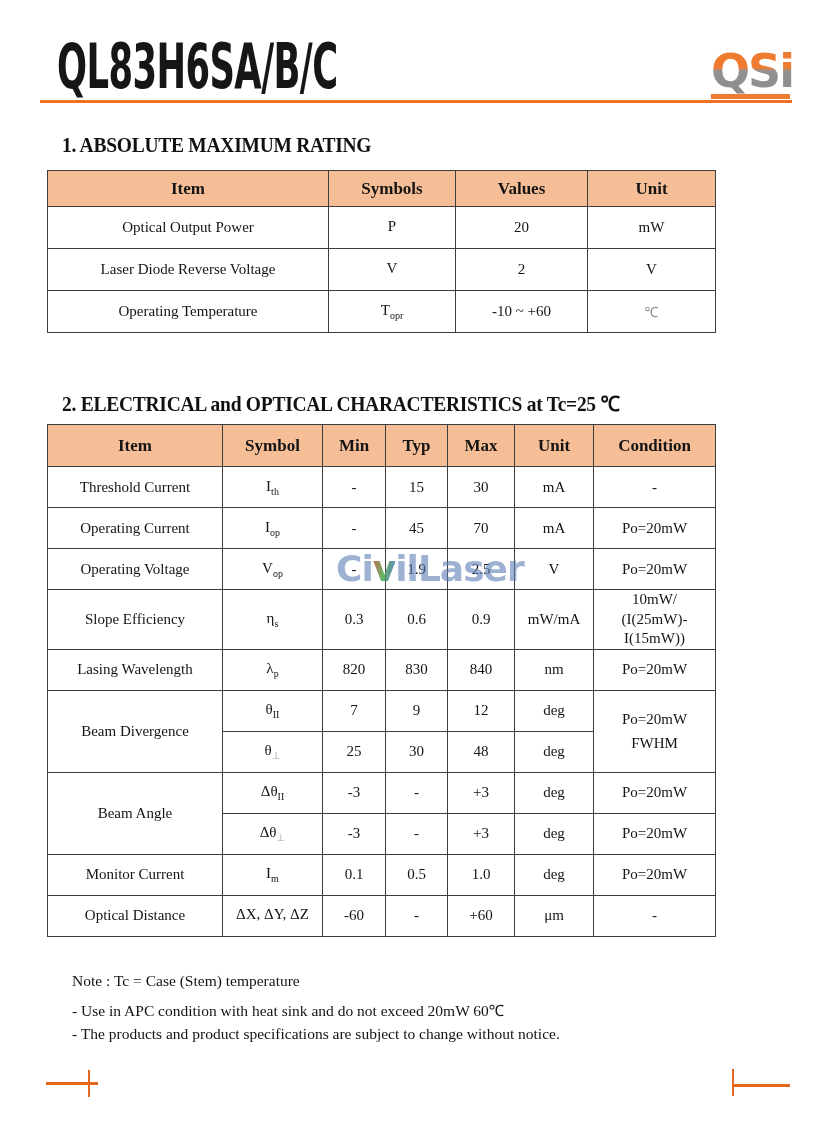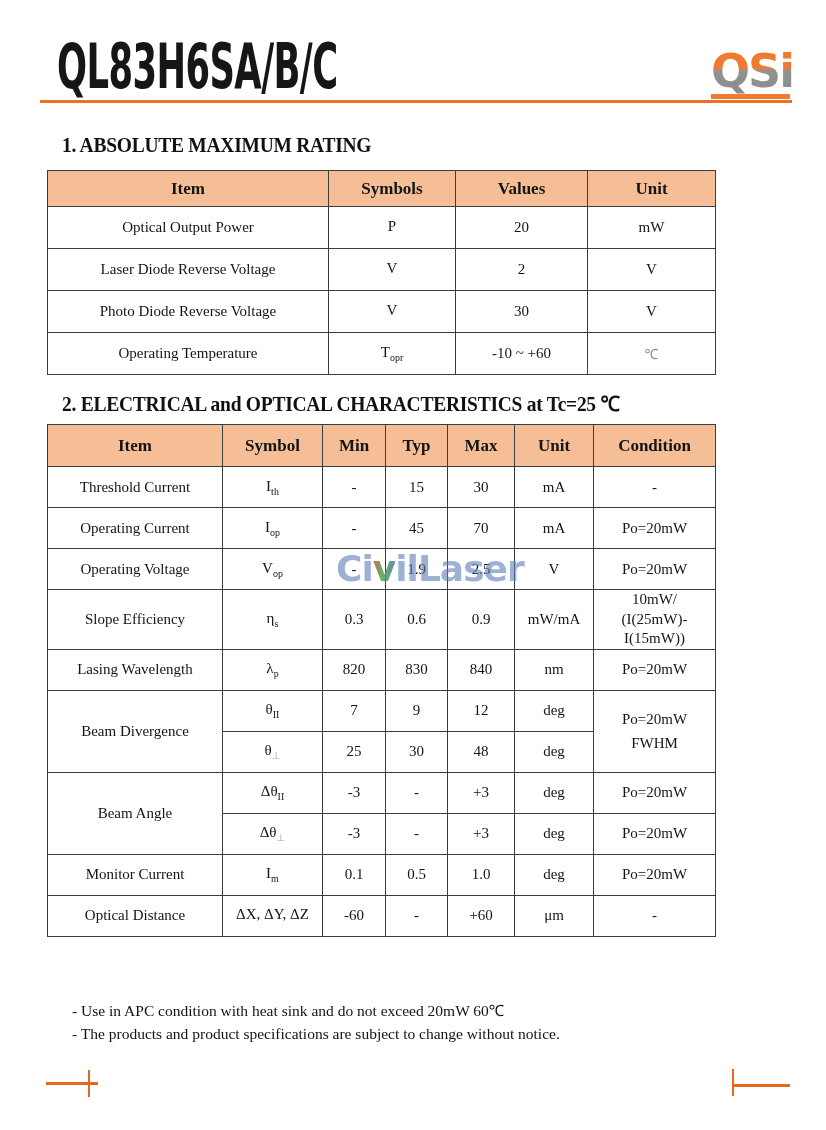--- a/index.html
+++ b/index.html
@@ -129,26 +129,20 @@
         <td>20</td>
         <td>mW</td>
       </tr>
       <tr>
         <td>Laser Diode Reverse Voltage</td>
         <td><span>V</span><sub class="sym-sub"></sub></td>
         <td>2</td>
         <td>V</td>
       </tr>
       <tr>
-        <td>Photo Diode Reverse Voltage</td>
-        <td><span>V</span><sub class="sym-sub"></sub></td>
-        <td>30</td>
-        <td>V</td>
-      </tr>
-      <tr>
         <td>Operating Temperature</td>
         <td><span>T</span><sub class="sym-sub">opr</sub></td>
         <td>-10 ~ +60</td>
         <td><span class="unit-c">℃</span></td>
       </tr>
     </tbody>
   </table>
 
   <div class="sec-heading sec2">2. ELECTRICAL and OPTICAL CHARACTERISTICS at Tc=25 ℃</div>
 
@@ -268,20 +262,21 @@
         <td>-</td>
         <td>+60</td>
         <td>μm</td>
         <td>-</td>
       </tr>
     </tbody>
   </table>
 
   <div class="watermark"><span>Ci</span><span class="wm-v">v</span><span>ilLaser</span></div>
 
+  <div class="note-line note-1">Note : Tc = Case (Stem) temperature</div>
   <div class="note-line note-2">- Use in APC condition with heat sink and do not exceed 20mW 60℃</div>
   <div class="note-line note-3">- The products and product specifications are subject to change without notice.</div>
 
   <div class="crop crop-l-h"></div>
   <div class="crop crop-l-v"></div>
   <div class="crop crop-r-v"></div>
   <div class="crop crop-r-h"></div>
 
 </div>
 

